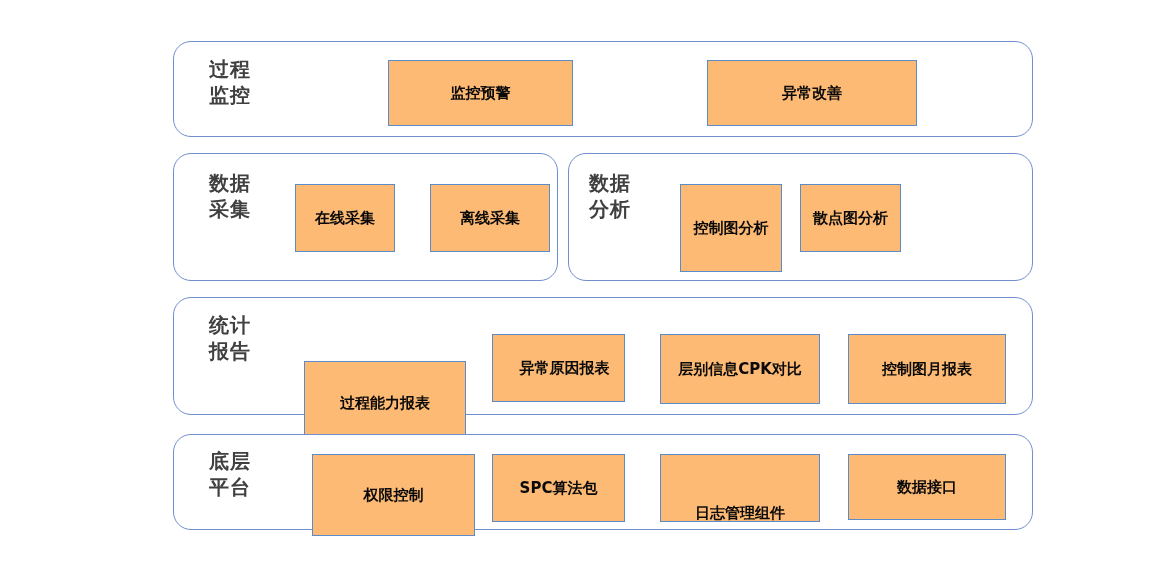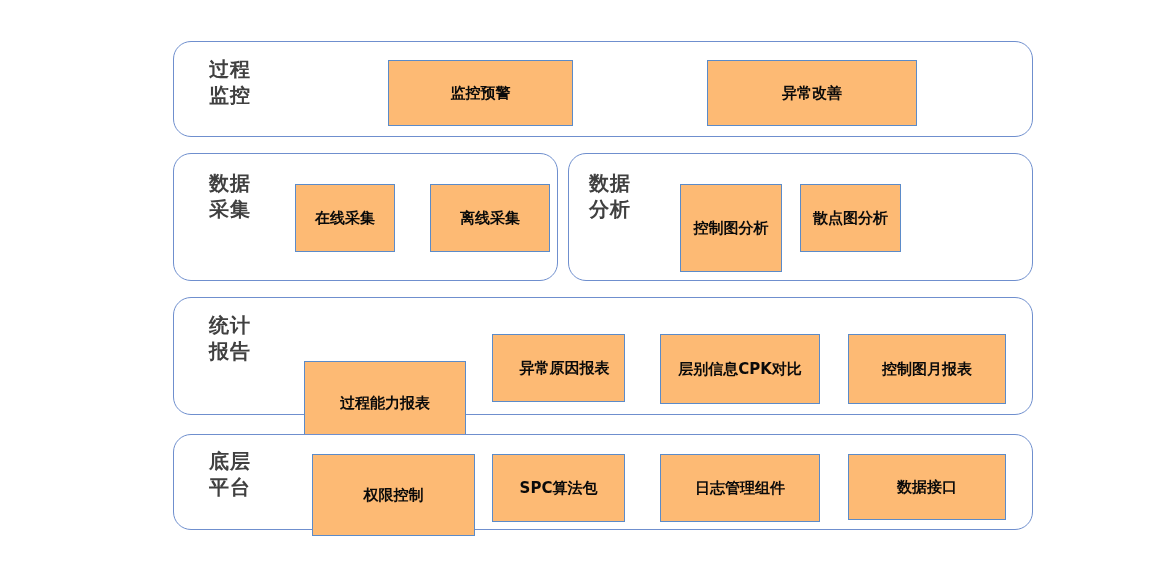--- a/index.html
+++ b/index.html
@@ -105,19 +105,19 @@
     </div>
     <div class="layer" style="left: 173px; top: 434px; width: 860px; height: 96px;"></div>
     <div class="layer-label" style="left: 209px; top: 448px; width: 68px;">底层
 平台</div>
     <div class="node" style="left: 290px; top: 454px; width: 163px; height: 82px; margin-left: 22px;">
       <span class="node-label">权限控制</span>
     </div>
     <div class="node" style="left: 492px; top: 454px; width: 133px; height: 68px;">
       <span class="node-label">SPC算法包</span>
     </div>
-    <div class="node" style="left: 660px; top: 454px; width: 160px; height: 68px;">
+    <div class="node" style="left: 660px; top: 454px; width: 160px; height: 68px; align-items: flex-end;">
       <span class="node-label">日志管理组件</span>
     </div>
     <div class="node" style="left: 848px; top: 454px; width: 158px; height: 66px;">
       <span class="node-label">数据接口</span>
     </div>
   </div>
 
 </body></html>

